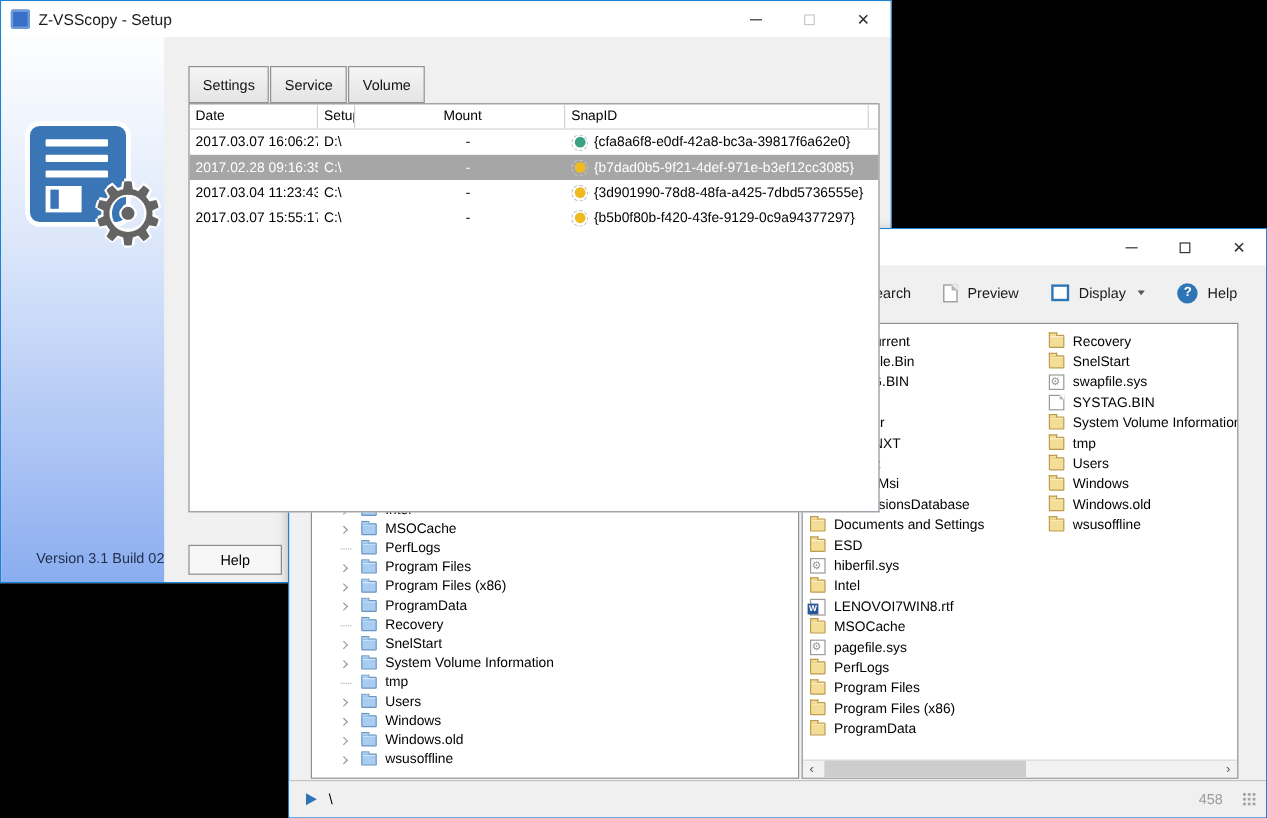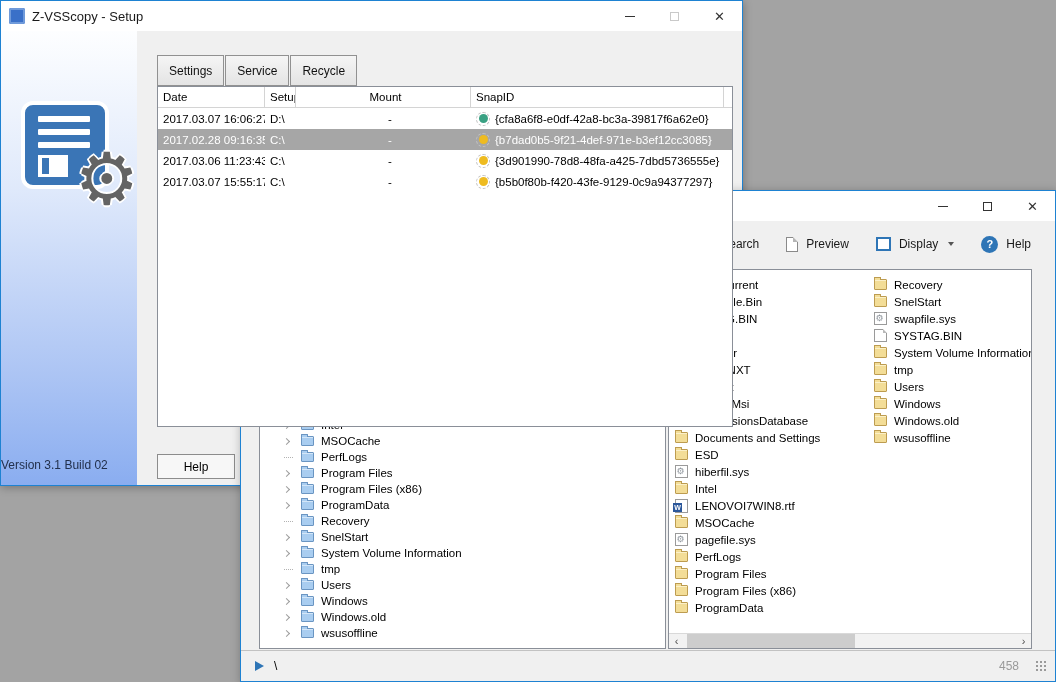--- a/index.html
+++ b/index.html
@@ -1,17 +1,17 @@
 <!DOCTYPE html>
 <html style="--accent-border: #1e82d2; --selected-row-bg: #a6a6a6; --selected-row-text: #ffffff; --tab-active-text: #3b9ff0; --dot-green: #3aa183; --dot-yellow: #eebb20; --folder-blue: #a9cdf0; --folder-yellow: #f3dd97; --toolbar-icon-blue: #2e75b6; --sidebar-top: #fdfeff; --sidebar-bottom: #8aadf0; --status-count-text: #9a9a9a;"><head>
 <meta charset="utf-8">
 <style>
   * { box-sizing: border-box; margin: 0; padding: 0; }
   html,body { width:1056px; height:682px; background:#fff; font-family:"Liberation Sans", sans-serif; }
-  .stage { position:relative; width:1056px; height:682px; overflow:hidden; background:#a3a3a3; }
+  .stage { position:relative; width:1056px; height:682px; overflow:hidden; background:#000000; }
 
   
   .window { position:absolute; background:#f0f0f0; border:1px solid var(--accent-border,#1e82d2); box-shadow:2px 3px 10px rgba(0,0,0,.35); }
   .titlebar { height:30px; background:#fff; display:flex; align-items:center; padding-left:8px; }
   .title { margin-left:7px; font-size:13px; color:#1a1a1a; white-space:nowrap; }
   .caption-btns { margin-left:auto; height:100%; display:flex; }
   .cap { width:45px; height:100%; display:flex; align-items:center; justify-content:center; color:#333; font-size:13px; }
   .glyph-min { width:10px; height:1px; background:#333; display:inline-block; }
   .glyph-max { width:9px; height:9px; border:1px solid #333; display:inline-block; }
   .glyph-max.dim { border-color:#c9c9c9; }
@@ -20,21 +20,21 @@
   .setup { left:0; top:0; width:743px; height:486px; box-shadow:1px 2px 8px rgba(0,0,0,.25); }
   .setup-body { display:flex; height:454px; }
   .sidebar { position:relative; width:136px; height:100%; flex:0 0 136px;
              background:linear-gradient(180deg, var(--sidebar-top,#fdfeff) 0%, #dfe9fb 35%, #adc5f4 75%, var(--sidebar-bottom,#8aadf0) 100%); }
   .floppy { position:absolute; left:20px; top:70px; width:88px; height:88px; background:#3a75b6; border:4px solid #fff; border-radius:12px; }
   .floppy .stripe { position:absolute; left:13px; width:52px; height:6px; background:#fff; border-radius:1px; }
   .floppy .shutter { position:absolute; left:13px; top:50px; width:30px; height:22px; background:#fff; }
   .floppy .shutter i { position:absolute; left:4px; top:3px; width:7px; height:16px; background:#3a75b6; display:block; }
   .floppy .gear { position:absolute; right:-34px; bottom:-30px; font-size:72px; line-height:1; color:#646464;
                   text-shadow:-2px 0 0 #fff,2px 0 0 #fff,0 -2px 0 #fff,0 2px 0 #fff; }
-  .version { position:absolute; bottom:13px; width:100%; text-align:left; font-size:12px; color:#22304c; }
+  .version { position:absolute; bottom:13px; width:100%; text-align:right; font-size:12px; color:#22304c; }
   .setup-main { position:relative; flex:1; background:#f0f0f0; }
 
   .tabs { position:absolute; left:20px; top:16px; height:39px; display:flex; align-items:flex-end; z-index:2;text-align:right; }
   .tab { height:31px; padding:0 11px; margin-right:1px; display:flex; align-items:center; font-size:12px; color:#111;
          background:linear-gradient(#f5f5f5,#e4e4e4); border:1px solid #919191; }
   .tab.active { height:39px; background:#fcfcfc; color:var(--tab-active-text,#3b9ff0); border-bottom-color:#fcfcfc; margin-bottom:-1px; z-index:3; }
 
   .vtable { position:absolute; left:20px; top:55px; width:576px; height:341px; background:#fff; border:1px solid #8a8f98; font-size:11.5px; z-index:1; }
   .vt-head { display:flex; height:21px; line-height:20px; border-bottom:1px solid #d4d4d4; color:#000; }
   .vt-head .cell { border-right:1px solid #d4d4d4; }
@@ -158,21 +158,21 @@
               <i></i>
             </span>
           <span class="gear">⚙</span>
         </div>
         <div class="version">Version 3.1 Build 02</div>
       </aside>
       <div class="setup-main">
         <div class="tabs">
           <span class="tab">Settings</span>
           <span class="tab">Service</span>
-          <span class="tab">Recycle</span>
+          <span class="tab">Volume</span>
         </div>
         <div class="vtable">
           <div class="vt-head">
             <span class="cell c-date">Date</span>
             <span class="cell c-disk">Setup</span>
             <span class="cell c-mount">Mount</span>
             <span class="cell c-snap">SnapID</span>
             <span class="cell c-extra"></span>
           </div>
           <div id="snap-rows">
@@ -192,21 +192,21 @@
                 <span class="cell c-disk">C:\</span>
                 <span class="cell c-mount">-</span>
                 <span class="cell c-snap">
                   <span class="ring">
                     <span class="dot dot-yellow"></span>
                   </span>
                   <span class="guid">{b7dad0b5-9f21-4def-971e-b3ef12cc3085}</span>
                 </span>
               </div>
               <div class="vt-row">
-                <span class="cell c-date">2017.03.06 11:23:43</span>
+                <span class="cell c-date">2017.03.04 11:23:43</span>
                 <span class="cell c-disk">C:\</span>
                 <span class="cell c-mount">-</span>
                 <span class="cell c-snap">
                   <span class="ring">
                     <span class="dot dot-yellow"></span>
                   </span>
                   <span class="guid">{3d901990-78d8-48fa-a425-7dbd5736555e}</span>
                 </span>
               </div>
               <div class="vt-row">

